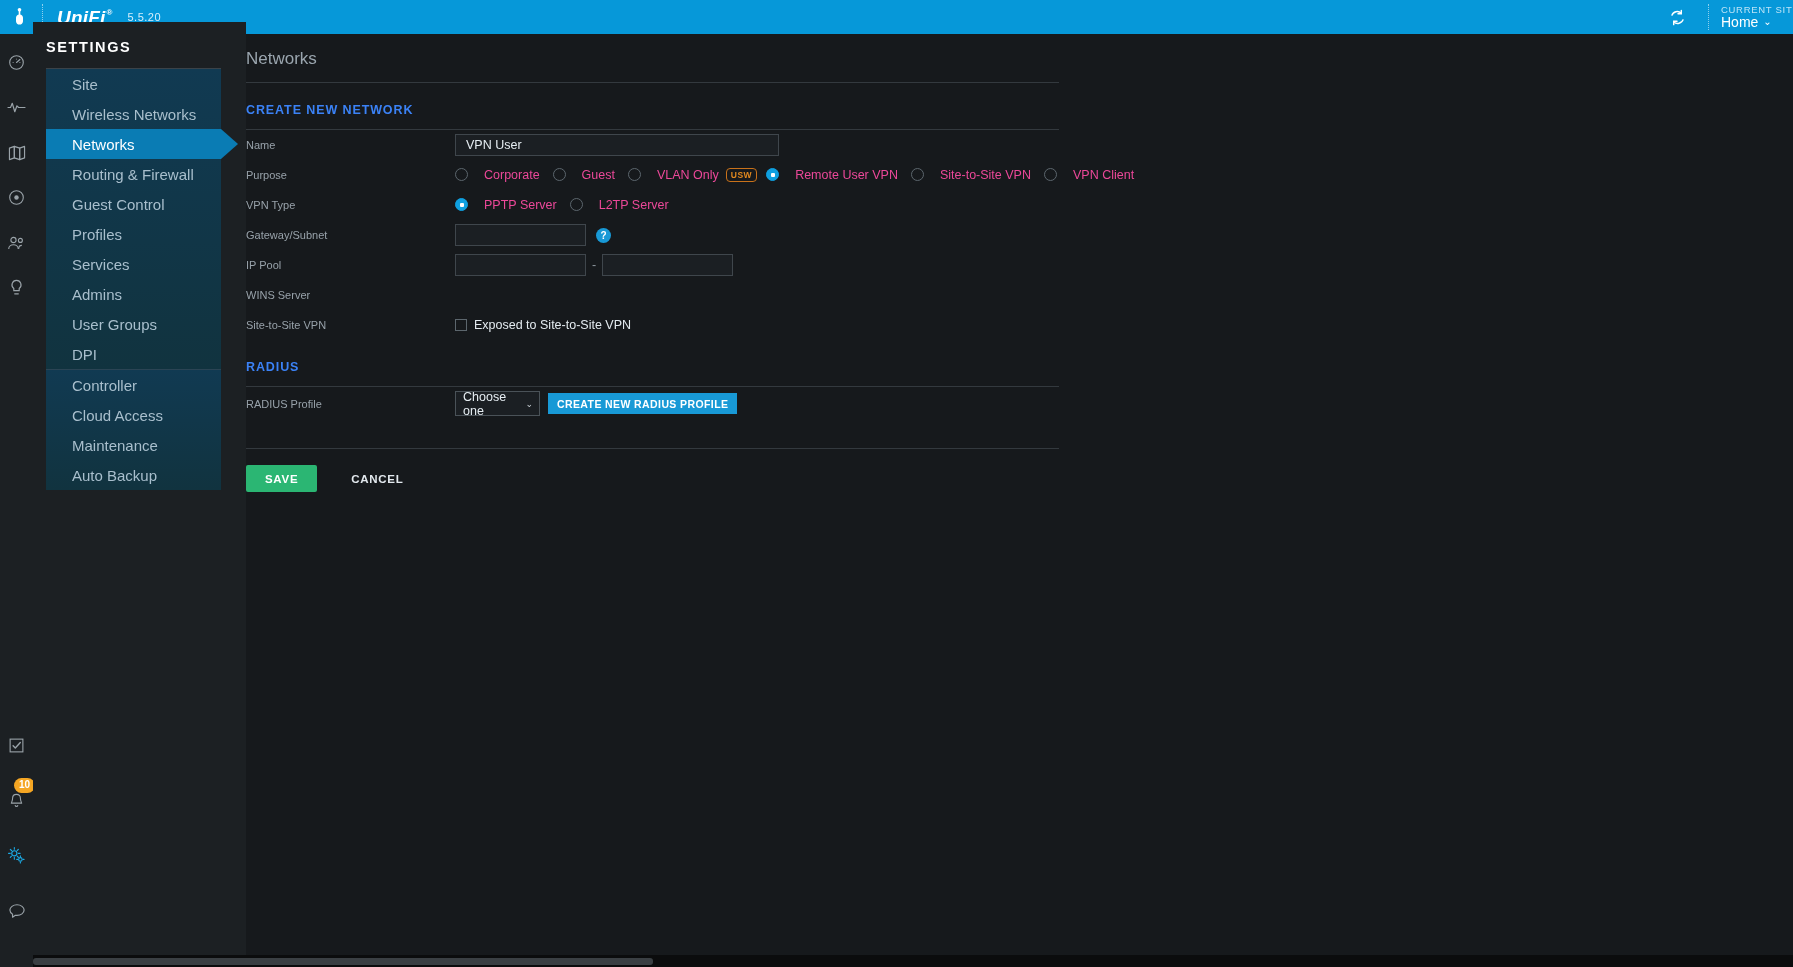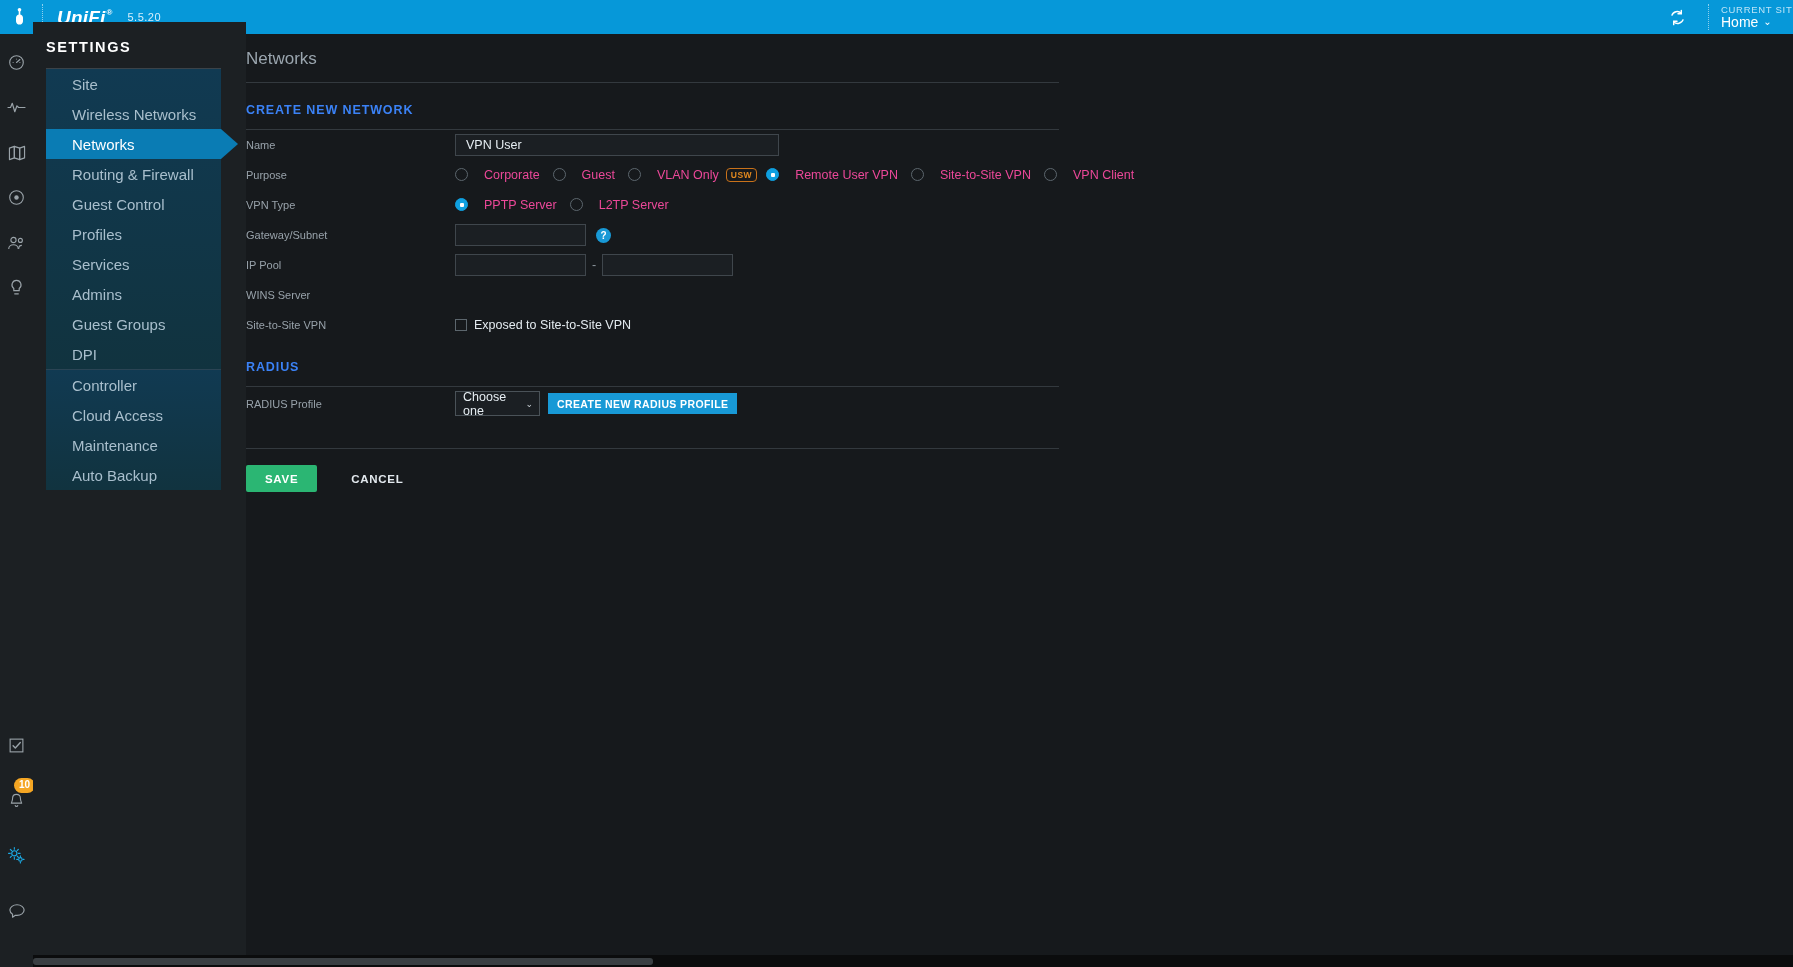--- a/index.html
+++ b/index.html
@@ -334,21 +334,21 @@
         <div class="nav-item">
             <span>Profiles</span>
           </div>
         <div class="nav-item">
             <span>Services</span>
           </div>
         <div class="nav-item">
             <span>Admins</span>
           </div>
         <div class="nav-item">
-            <span>Guest Groups</span>
+            <span>User Groups</span>
           </div>
         <div class="nav-item">
             <span>DPI</span>
           </div>
       </div>
       <div class="nav-group g2">
         <div class="nav-item">
             <span>Controller</span>
           </div>
         <div class="nav-item">

